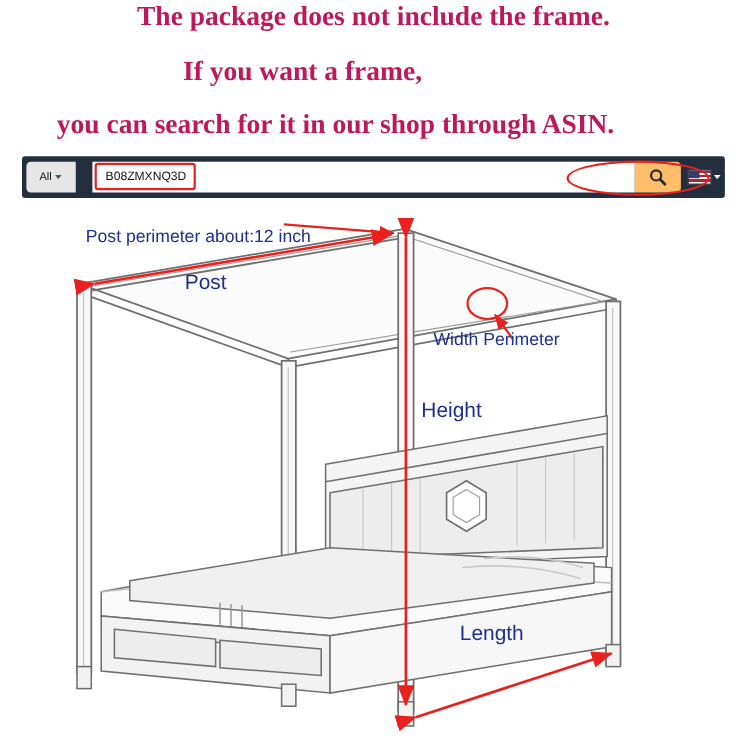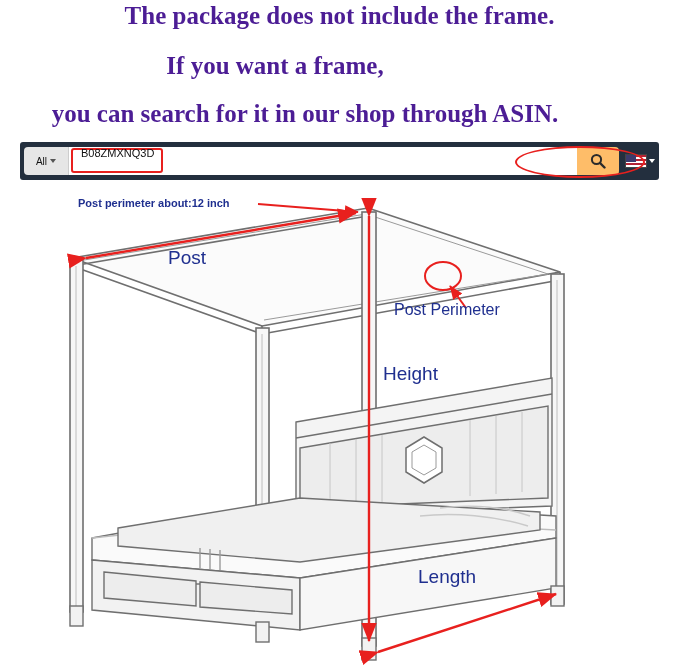--- a/index.html
+++ b/index.html
@@ -8,21 +8,21 @@
     background:#ffffff;
     font-family:"Liberation Sans", sans-serif;
     overflow:hidden;
     position:relative;
   }
   #root{position:relative;width:679px;height:669px;}
 
   
   .headline{
     text-align:center;
-    color:#4c1d95;
+    color:#be185d;
     font-weight:bold;
     font-family:"Liberation Serif", serif;
     letter-spacing:0px;
   }
   .h1{position:absolute;left:0;top:2px;width:679px;font-size:25px;}
   .h2{position:absolute;left:0;top:52px;width:550px;font-size:25px;}
   .h3{position:absolute;left:0;top:100px;width:610px;font-size:25px;}
 
   
   .searchbar{
@@ -38,24 +38,25 @@
     font-size:10px;color:#111;
     border-right:1px solid #cdcdcd;
   }
   .sb-all .caret{
     margin-left:3px;width:0;height:0;
     border-left:3px solid transparent;border-right:3px solid transparent;
     border-top:4px solid #555;
   }
   .sb-input{
     flex:1;height:28px;background:#ffffff;
-    display:flex;align-items:flex-start;
+    display:flex;align-items:center;
     font-size:11px;color:#111;
     padding-left:8px;box-sizing:border-box;
     position:relative;
+    margin-left:15px;
   }
   .sb-input .redbox{
     position:absolute;left:2px;top:1px;width:92px;height:25px;
     border:2px solid #e8201e;border-radius:3px;
     box-sizing:border-box;
   }
   .sb-input .val{position:relative;z-index:2;padding-left:4px;}
   .sb-go{
     width:42px;height:28px;background:#febd69;
     border-radius:0 4px 4px 0;
@@ -83,21 +84,21 @@
   
   .stage{position:absolute;left:0;top:186px;width:679px;height:483px;}
   svg{display:block;}
 
   .lbl{
     position:absolute;
     font-family:"Liberation Sans", sans-serif;
     color:#1f2f8f;
     white-space:nowrap;
   }
-  .lbl-post-top{left:78px;top:11px;font-size:11px;font-weight:bold;}
+  .lbl-post-top{left:78px;top:21px;font-size:16px;}
   .lbl-width{left:168px;top:61px;font-size:19px;}
   .lbl-post-per{left:394px;top:115px;font-size:16px;}
   .lbl-height{left:383px;top:177px;font-size:19px;}
   .lbl-length{left:418px;top:380px;font-size:19px;}
 </style>
 </head>
 <body>
 
 <div id="root">
 
@@ -220,18 +221,18 @@
 
       <ellipse cx="443" cy="90" rx="18" ry="14" fill="none" stroke="#e8201e" stroke-width="2"></ellipse>
 
       <line x1="466" y1="122" x2="450" y2="100" stroke="#e8201e" stroke-width="2" marker-end="url(#arS)"></line>
 
       <line x1="258" y1="18" x2="358" y2="26" stroke="#e8201e" stroke-width="2" marker-end="url(#arS)"></line>
     </svg>
 
     <div class="lbl lbl-post-top">Post perimeter about:12 inch</div>
     <div class="lbl lbl-width">Post</div>
-    <div class="lbl lbl-post-per">Post Perimeter</div>
+    <div class="lbl lbl-post-per">Width Perimeter</div>
     <div class="lbl lbl-height">Height</div>
     <div class="lbl lbl-length">Length</div>
   </div>
 
 </div>
 
 </body></html>

